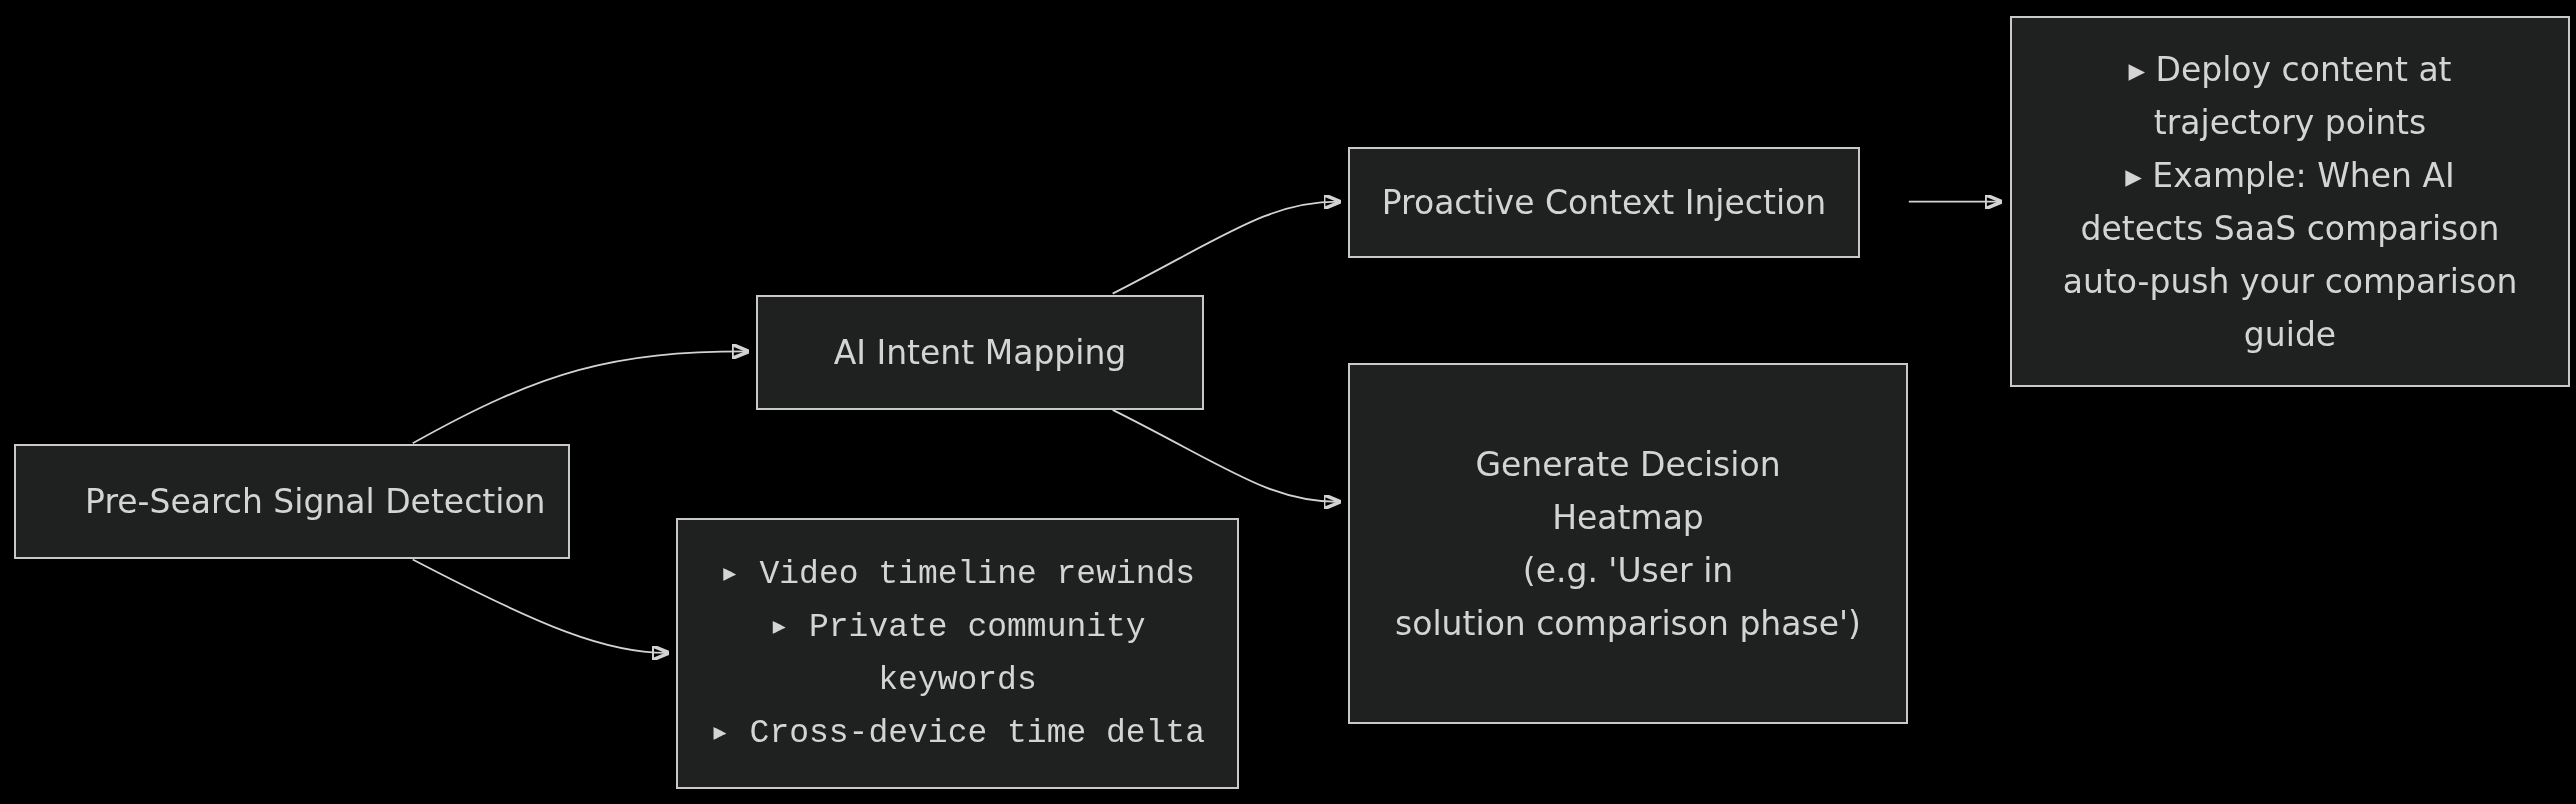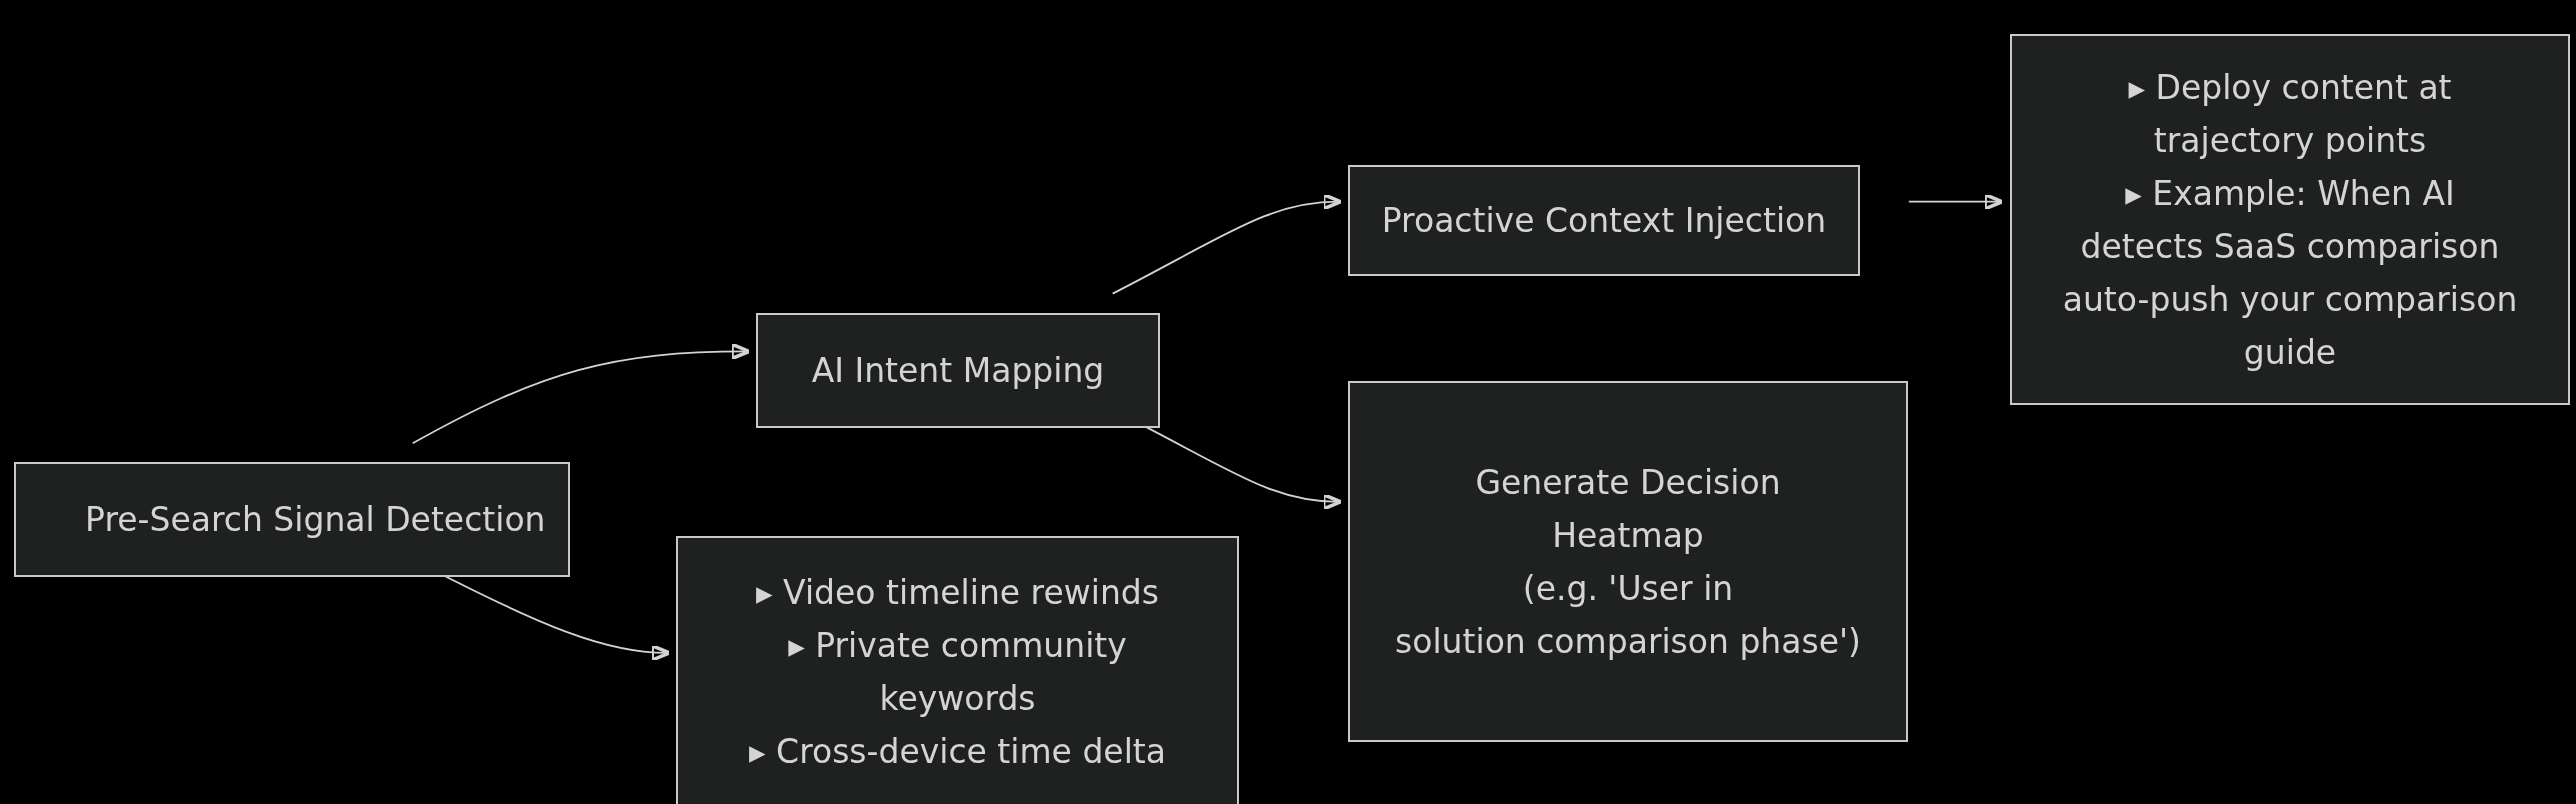--- a/index.html
+++ b/index.html
@@ -22,21 +22,20 @@
   .edges path{stroke:var(--edge);stroke-width:2.5;fill:none;}
   .arrowhead{fill:var(--edge);}
   .node{
     position:absolute;
     background:var(--node-fill);
     border:2.1px solid var(--node-border);
     box-sizing:border-box;
     display:flex;align-items:center;justify-content:center;
     text-align:center;
     color:var(--text);
-    margin-top:18px;
   }
   .label{
     white-space:pre-line;
     font-size:33px;
     line-height:53px;
     padding:0 17px;
   }
 </style>
 </head>
 <body>
@@ -53,25 +52,25 @@
     <path d="M 578 785 C 760 880, 850 916, 934 916" marker-end="url(#arrow)"></path>
     <path d="M 1560 412 C 1720 330, 1780 283, 1876 283" marker-end="url(#arrow)"></path>
     <path d="M 1560 575 C 1720 655, 1780 704, 1876 704" marker-end="url(#arrow)"></path>
     <path d="M 2677 283 L 2804 283" marker-end="url(#arrow)"></path>
   </svg>
 
   <div class="node" style="left:14.3px;top:444px;width:556px;height:115px;padding-left:46px;">
     <span class="label">Pre-Search Signal Detection</span>
   </div>
 
-  <div class="node" style="left:756px;top:295px;width:404px;height:115px;">
+  <div class="node" style="left:756px;top:295px;width:448px;height:115px;">
     <span class="label">AI Intent Mapping</span>
   </div>
 
-  <div class="node" style="left:676px;top:518px;width:563px;height:271px;">
+  <div class="node" style="left:676px;top:518px;width:563px;height:271px;font-family:Liberation Mono, monospace;">
     <span class="label">▸ Video timeline rewinds
 ▸ Private community
 keywords
 ▸ Cross-device time delta</span>
   </div>
 
   <div class="node" style="left:1348px;top:147px;width:512px;height:111px;">
     <span class="label">Proactive Context Injection</span>
   </div>
 

